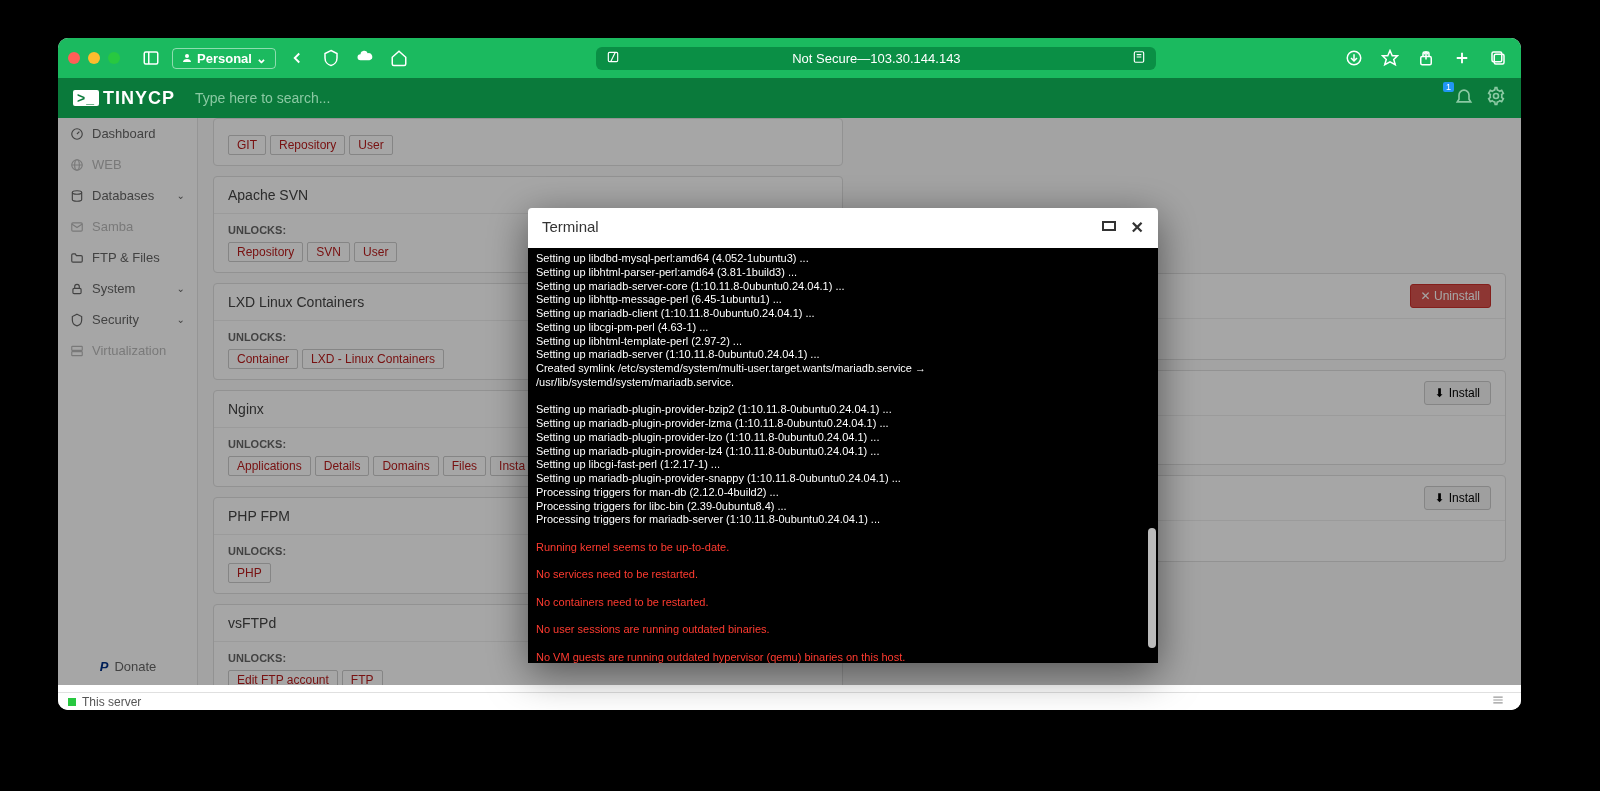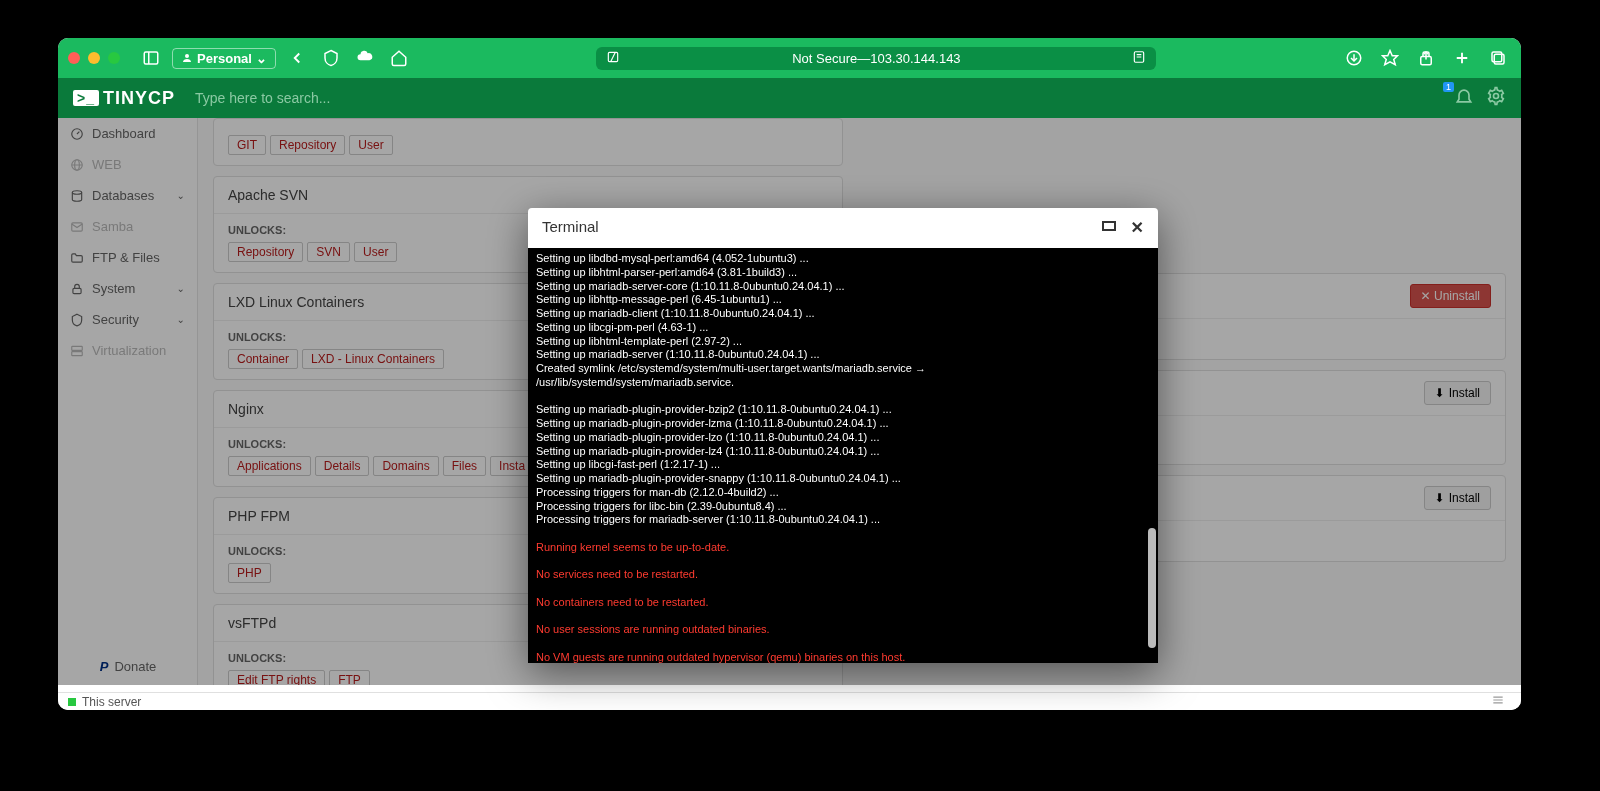--- a/index.html
+++ b/index.html
@@ -268,21 +268,21 @@
             <div class="card">
               <div class="card-head">Nginx</div>
               <div class="card-body"><div class="unlocks">UNLOCKS:</div><span class="tag">Applications</span><span class="tag">Details</span><span class="tag">Domains</span><span class="tag">Files</span><span class="tag">Insta</span></div>
             </div>
             <div class="card">
               <div class="card-head">PHP FPM</div>
               <div class="card-body"><div class="unlocks">UNLOCKS:</div><span class="tag">PHP</span></div>
             </div>
             <div class="card">
               <div class="card-head">vsFTPd</div>
-              <div class="card-body"><div class="unlocks">UNLOCKS:</div><span class="tag">Edit FTP rights</span><span class="tag">FTP</span></div>
+              <div class="card-body"><div class="unlocks">UNLOCKS:</div><span class="tag">Edit FTP account</span><span class="tag">FTP</span></div>
             </div>
           </div>
         <div class="main-col" id="right-col">
 
           <div style="height:155px"></div>
           <div class="card">
             <div class="card-head">
                 <span>&nbsp;</span>
               <button class="btn-uninstall">✕ <span>Uninstall</span></button>
             </div>

